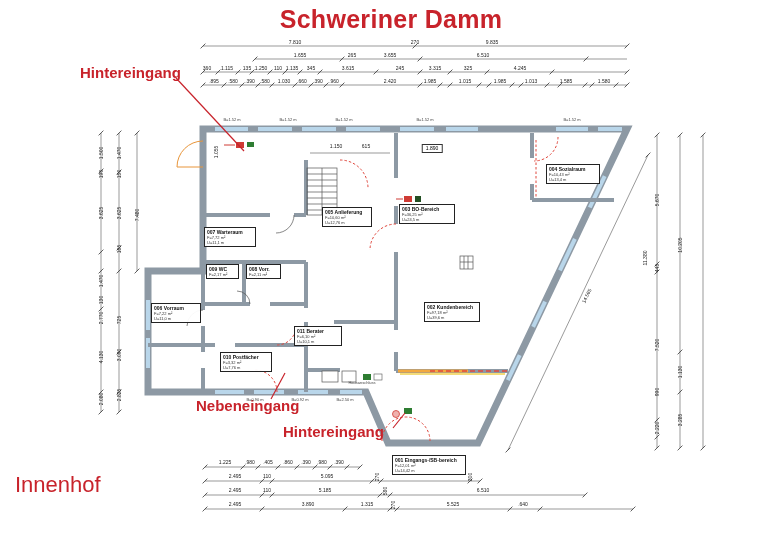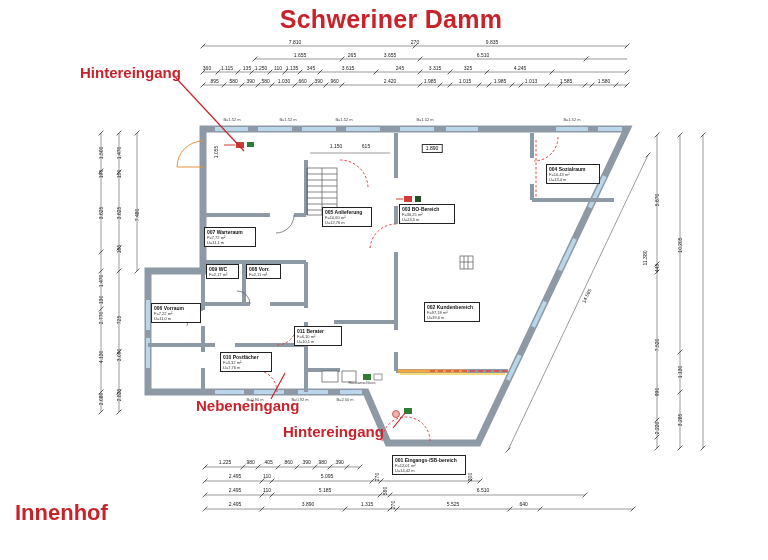--- a/index.html
+++ b/index.html
@@ -1,21 +1,21 @@
 <!DOCTYPE html>
 <html><head>
 <meta charset="utf-8">
 <style>
   html,body{margin:0;padding:0;background:#fff;}
   .stage{position:relative;width:768px;height:560px;background:#ffffff;overflow:hidden;
          font-family:"Liberation Sans",sans-serif;}
   svg{position:absolute;left:0;top:0;}
   .title{position:absolute;top:5px;left:0;right:0;text-align:center;text-indent:14px;
          color:#c8232b;font-weight:bold;font-size:25px;letter-spacing:.3px;}
-  .innenhof{position:absolute;left:15px;top:500px;color:#c8232b;font-weight:bold;font-size:22px;}
+  .innenhof{position:absolute;left:15px;top:472px;color:#c8232b;font-weight:normal;font-size:22px;}
   .red-label{position:absolute;color:#c8232b;font-weight:bold;font-size:15px;white-space:nowrap;}
   .t{position:absolute;font-size:5px;line-height:1;color:#222;transform:translateX(-50%);white-space:nowrap;}
   .tv{position:absolute;font-size:5px;line-height:1;color:#222;transform:translate(-50%,-50%) rotate(-90deg);white-space:nowrap;}
   .td{position:absolute;font-size:5px;line-height:1;color:#222;transform:translate(-50%,-50%) rotate(-64deg);white-space:nowrap;}
   .wl{position:absolute;font-size:4px;line-height:1;color:#444;transform:translateX(-50%);white-space:nowrap;}
   .room{position:absolute;background:rgba(255,255,255,.95);border:.6px solid #222;
         padding:1px 2px;line-height:1.25;}
   .room .rn{font-size:5px;font-weight:bold;color:#111;white-space:nowrap;display:block;}
   .room .rs{font-size:4px;color:#333;white-space:nowrap;display:block;}
   .boxdim{position:absolute;border:.6px solid #333;background:#fff;font-size:5px;line-height:1;

